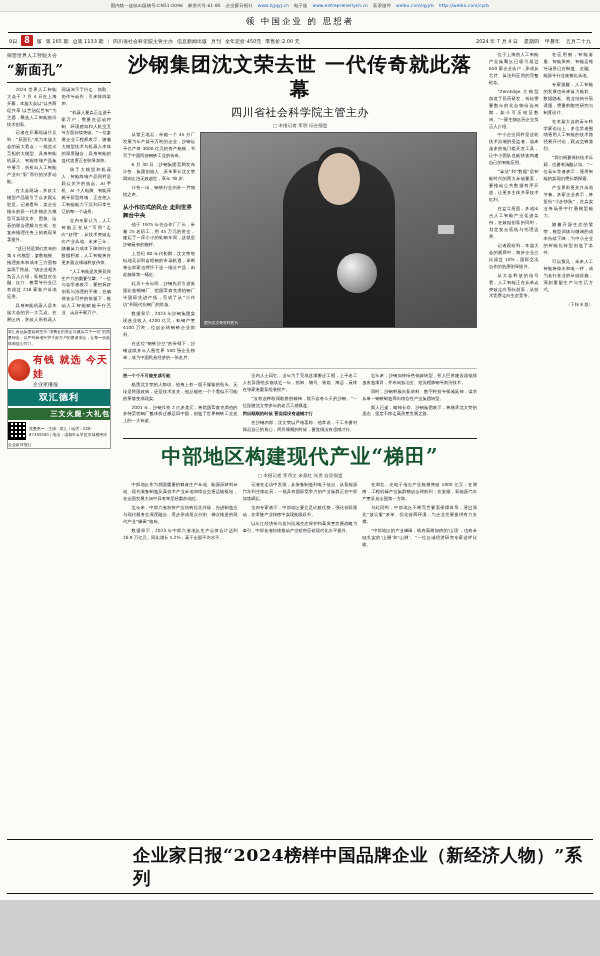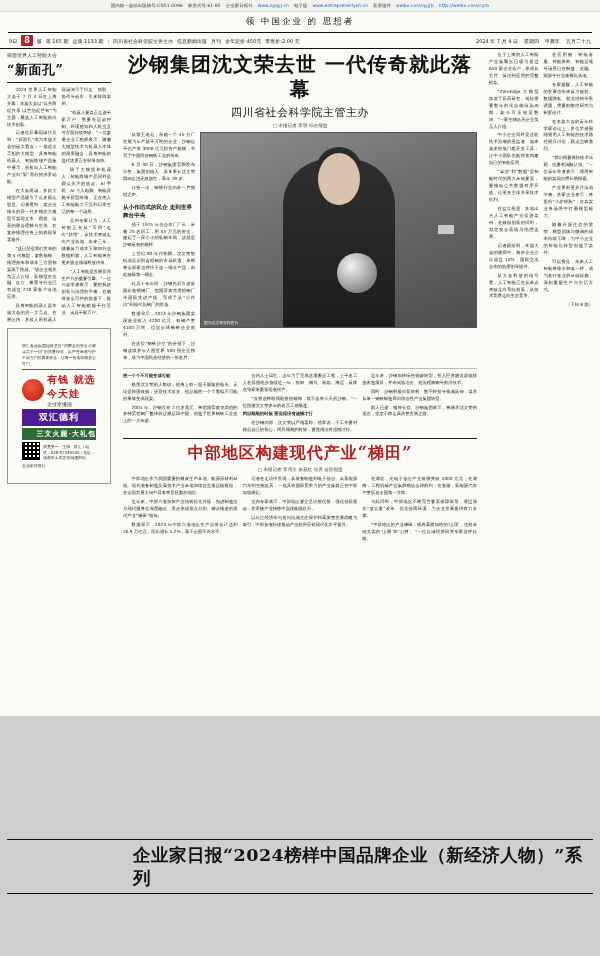--- a/index.html
+++ b/index.html
@@ -4,21 +4,21 @@
 <style>
   html,body{margin:0;padding:0;}
   body{
     width:600px;height:956px;
     background:#cfcfcf;
     font-family:"DejaVu Sans","Liberation Sans",sans-serif;
     overflow:hidden;
   }
   .page{
     position:relative;
-    width:600px;height:716px;
+    width:600px;height:900px;
     background:#fbfbf8;
     box-sizing:border-box;
     padding:0;
   }
   
   .topbar{
     height:11px;
     background:#f2f2ee;
     border-bottom:1px solid #d8d8d2;
     display:flex;align-items:center;justify-content:center;
@@ -153,61 +153,61 @@
   .photo .badge{
     position:absolute;right:22px;top:92px;width:16px;height:9px;
     background:#c9c9c9;
   }
   .photo .cap{
     position:absolute;left:3px;bottom:2px;
     font-size:3.8px;color:#eee;
   }
   .mid-head2{
     font-family:"DejaVu Serif","Liberation Serif",serif;
-    font-weight:bold;font-size:16px;color:#b91c1c;text-align:center;
+    font-weight:bold;font-size:20px;color:#14532d;text-align:center;
     letter-spacing:1px;margin:4px 0 2px 0;
   }
   .sec-h{
     font-weight:bold;font-size:5.6px;color:#111;margin:3px 0 2px 0;
     font-family:"DejaVu Serif","Liberation Serif",serif;
   }
   
   .banner{
     margin:4px 7px 0 7px;
     border-top:1.4px solid #111;
     border-bottom:1.4px solid #111;
     padding:4px 0 3px 0;
   }
   .banner-title{
     font-family:"DejaVu Serif","Liberation Serif",serif;
     font-weight:bold;font-size:17.5px;color:#111;line-height:1.3;
     text-align:left;padding-left:126px;letter-spacing:.5px;
   }
   
   .adbox{
-    border:1px solid #999;margin-top:4px;padding:14px;
+    border:1px solid #999;margin-top:4px;padding:0;
     box-sizing:border-box;
   }
   .ad-top{
     border-bottom:1px solid #c0392b;padding-bottom:2px;margin-bottom:3px;
     font-size:3.9px;line-height:1.5;color:#333;text-align:justify;
   }
   .ad-logo-row{display:flex;align-items:center;gap:3px;margin:2px 0;}
   .ad-red-circle{
     width:22px;height:22px;border-radius:50%;
     background:radial-gradient(circle at 40% 35%,#f05a3c,#b81c10);
     flex:none;
   }
   .ad-title{
     font-family:"DejaVu Serif","Liberation Serif",serif;
     font-weight:bold;color:#c21f1f;font-size:10px;letter-spacing:1px;
   }
   .ad-sub{font-size:5px;color:#333;}
   .ad-band{
-    background:#4c1d95;color:#fff;text-align:center;
+    background:#0f766e;color:#fff;text-align:center;
     font-size:9px;font-weight:bold;padding:2px 0;margin-top:2px;
     font-family:"DejaVu Serif","Liberation Serif",serif;letter-spacing:1px;
   }
   .ad-foot{font-size:3.9px;color:#333;margin-top:2px;line-height:1.5;}
   .ad-green{
     margin-top:2px;background:#2e6b34;color:#fff;text-align:right;
     font-size:7px;font-weight:bold;padding:1px 0;letter-spacing:1px;
     font-family:"DejaVu Serif","Liberation Serif",serif;
   }
   .qr{

